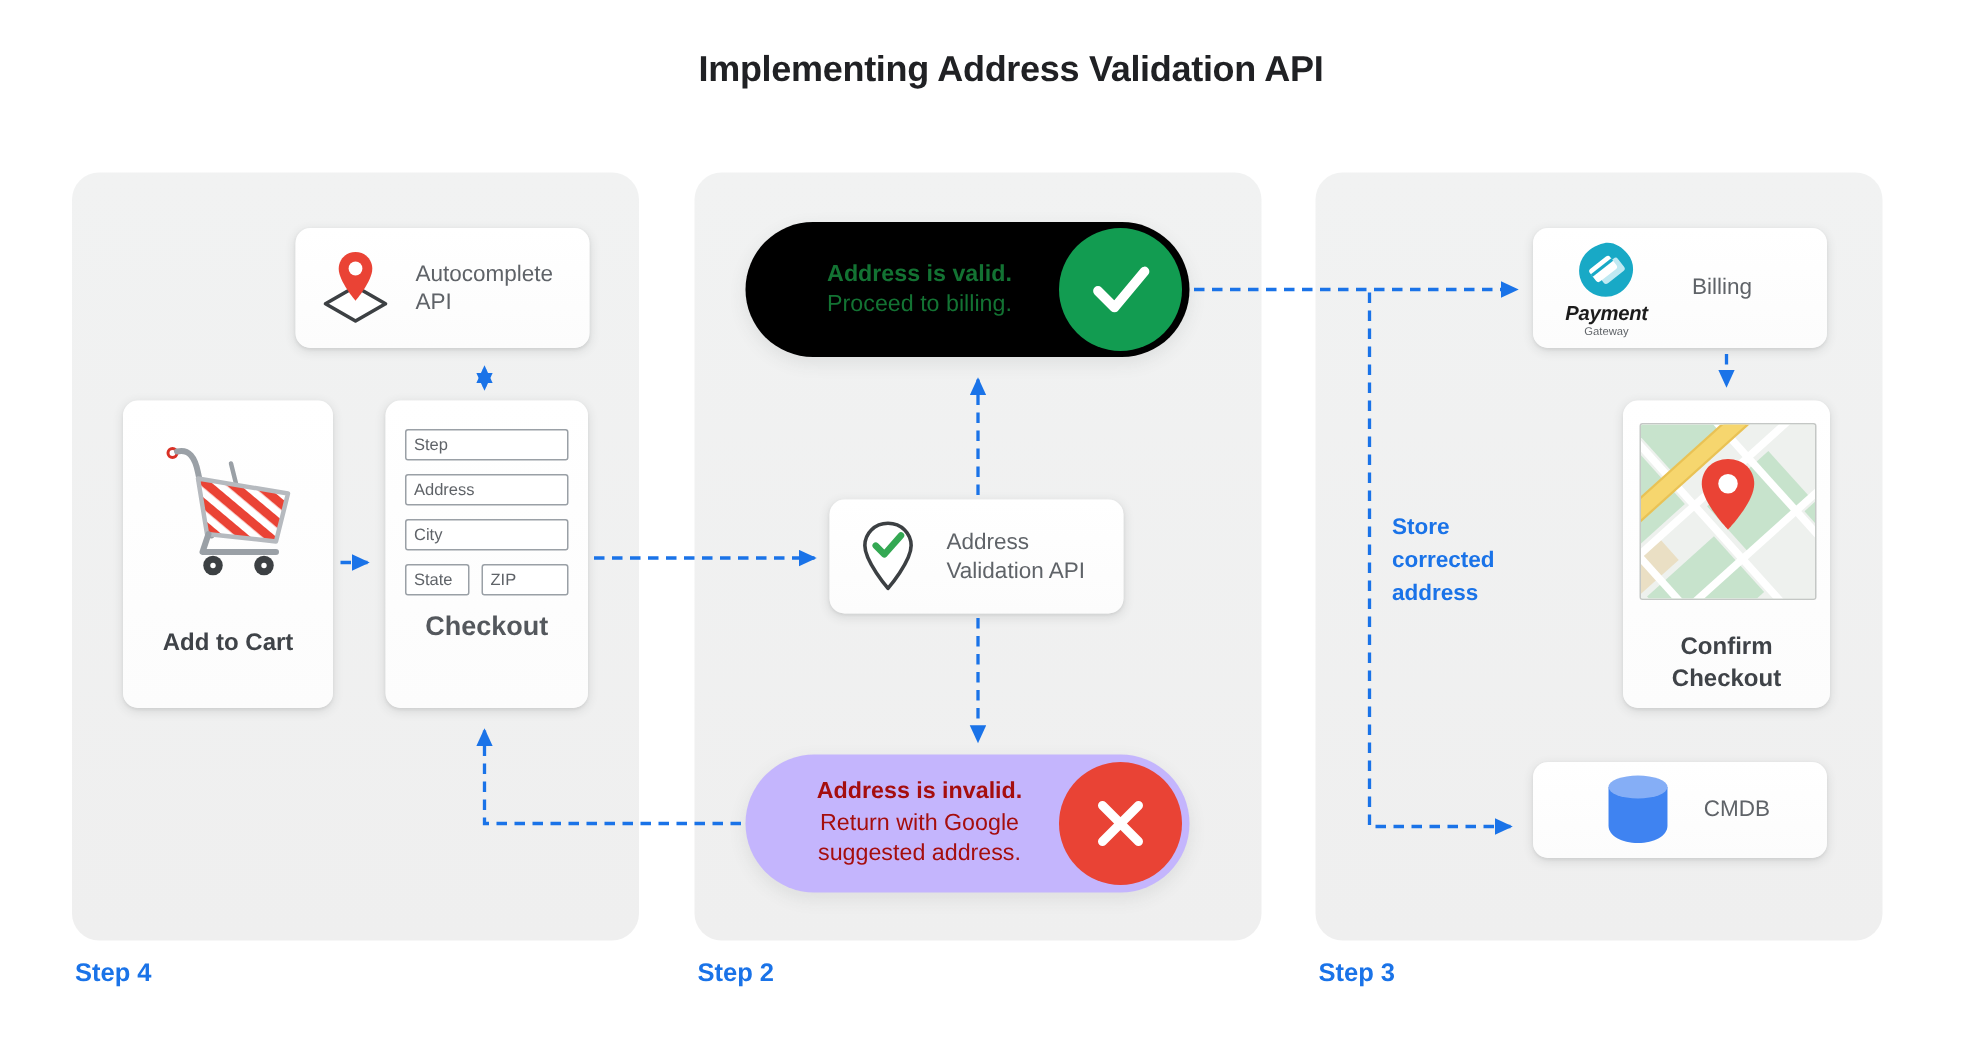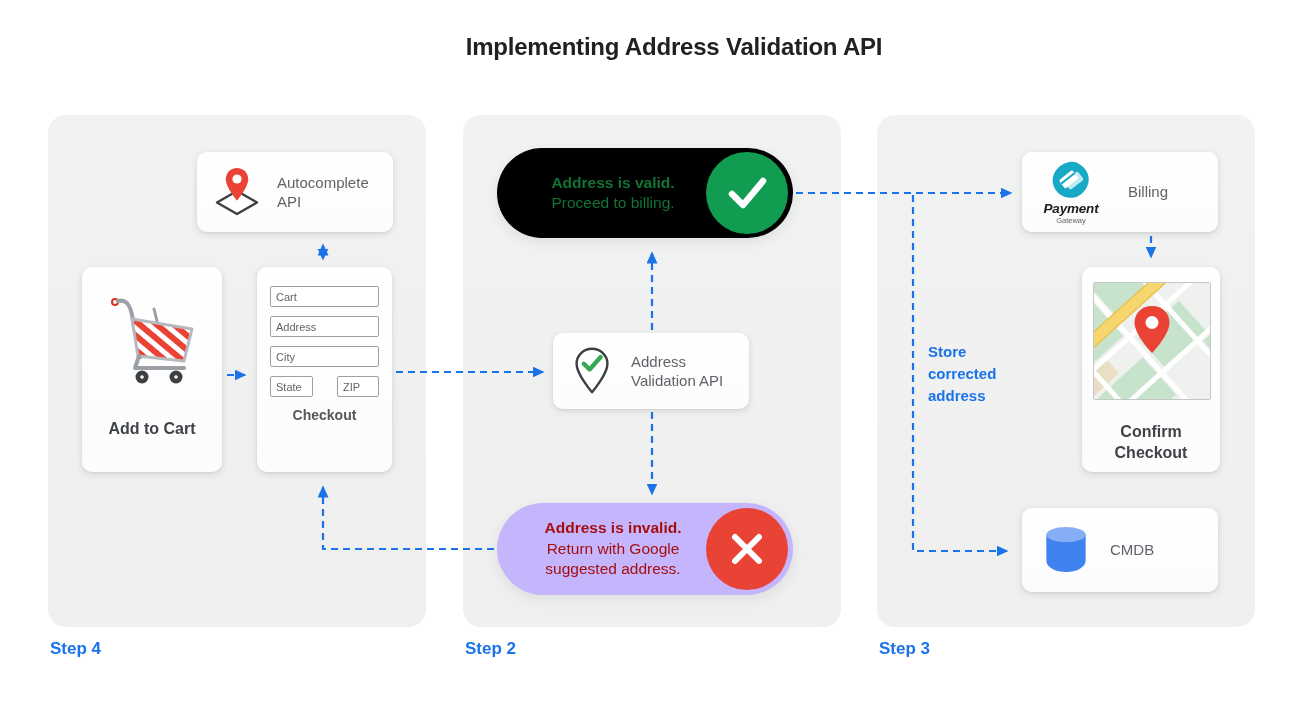--- a/index.html
+++ b/index.html
@@ -18,36 +18,36 @@
 
   .card{position:absolute;background:linear-gradient(#ffffff,#fcfcfc);border-radius:10px;
     box-shadow:0 2px 7px rgba(60,64,67,.14),0 1px 2px rgba(60,64,67,.08);}
   .hcard{display:flex;align-items:center;padding:0 12px;box-sizing:border-box;}
   .hcard .iconbox{flex:0 0 auto;display:flex;align-items:center;justify-content:center;}
   .hcard .cardlabel{font-size:15px;color:#5f6368;line-height:1.3;margin-left:12px;}
 
   .autocomplete-card{left:197px;top:152px;width:196px;height:80px;}
   .validation-card{left:553px;top:333px;width:196px;height:76px;}
   .billing-card{left:1022px;top:152px;width:196px;height:80px;}
-  .cmdb-card{left:1022px;top:508px;width:196px;height:84px;}
+  .cmdb-card{left:1022px;top:508px;width:196px;height:64px;justify-content:center;}
 
   .addtocart-card{left:82px;top:267px;width:140px;height:205px;}
   .confirm-card{left:1082px;top:267px;width:138px;height:205px;}
   .bigcard-label{position:absolute;left:0;width:100%;text-align:center;
     font-size:16px;font-weight:600;color:#3f4348;line-height:1.3;}
   .addtocart-card .bigcard-label{top:152px;}
   .confirm-card .bigcard-label{top:155px;}
 
   .checkout-card{left:257px;top:267px;width:135px;height:205px;padding:19px 13px 0 13px;box-sizing:border-box;}
   .field{height:19px;border:1.5px solid #9aa0a6;border-radius:2px;background:#fff;
     display:flex;align-items:center;padding-left:5px;font-size:11px;color:#5f6368;margin-bottom:9px;}
-  .fieldrow{display:flex;gap:24px;}
+  .fieldrow{display:flex;gap:8px;}
   .field.state{width:36px;flex:0 0 auto;} .field.zip{flex:1;}
   .checkout-label{position:absolute;left:0;top:140px;width:100%;text-align:center;
-    font-size:14px;font-weight:600;color:#54585d;}
+    font-size:18px;font-weight:600;color:#54585d;}
 
   .pill{position:absolute;width:296px;border-radius:46px;
     box-shadow:0 4px 12px rgba(60,64,67,.10);}
   .pill-valid{left:497px;top:148px;height:90px;background:#000000;}
   .pill-invalid{left:497px;top:503px;height:92px;background:#c4b5fd;}
   .pill-text{position:absolute;left:26px;top:0;height:100%;width:180px;
     display:flex;flex-direction:column;justify-content:center;text-align:center;
     font-size:15.5px;line-height:1.32;}
   .pill-valid .pill-text{color:#137333;}
   .pill-invalid .pill-text{color:#a50e0e;}
@@ -108,21 +108,21 @@
         <circle cx="40" cy="88" r="6.5" fill="#3c4043"></circle>
         <circle cx="40" cy="88" r="1.8" fill="#ffffff"></circle>
         <circle cx="74" cy="88" r="6.5" fill="#3c4043"></circle>
         <circle cx="74" cy="88" r="1.8" fill="#ffffff"></circle>
       </svg>
     </span>
     <div class="bigcard-label">Add to Cart</div>
   </div>
 
   <div class="card checkout-card">
-    <div class="field">Cart</div>
+    <div class="field">Step</div>
     <div class="field">Address</div>
     <div class="field">City</div>
     <div class="fieldrow">
       <div class="field state">State</div>
       <div class="field zip">ZIP</div>
     </div>
     <div class="checkout-label">Checkout</div>
   </div>
 
   <div class="pill pill-valid">

